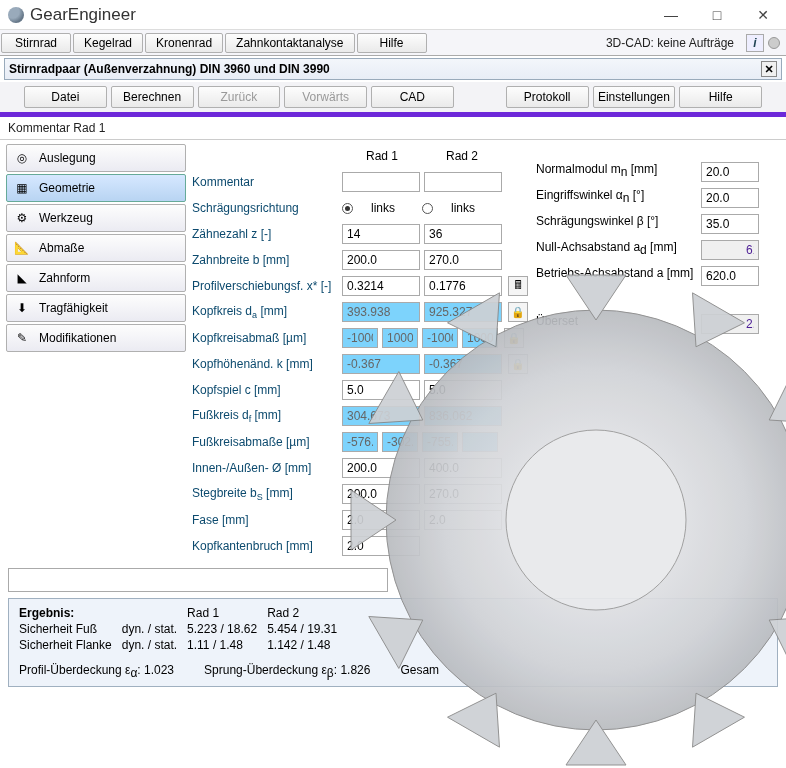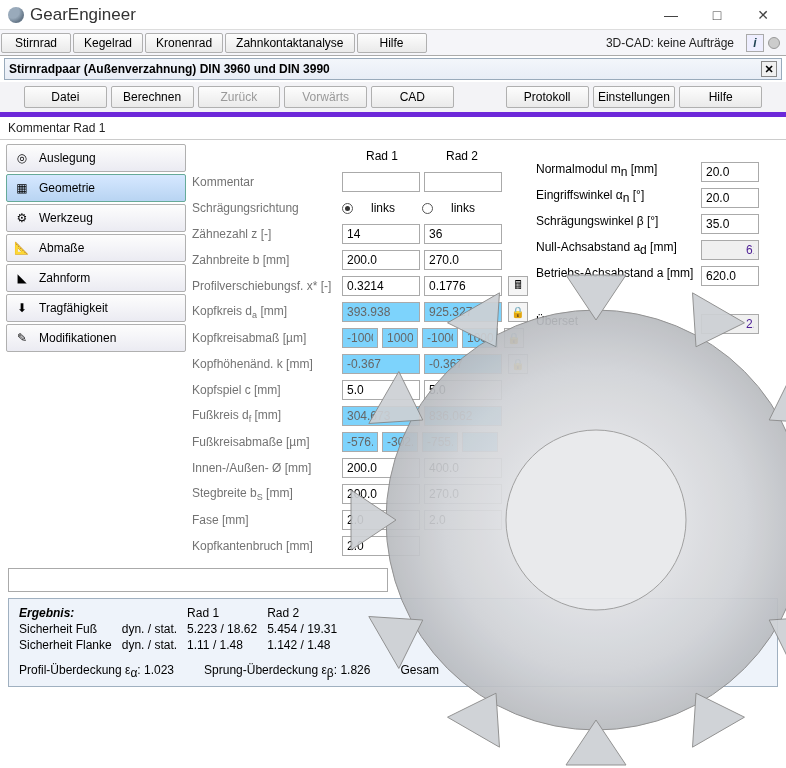--- a/index.html
+++ b/index.html
@@ -35,41 +35,41 @@
   
   .body { display:flex; padding:4px 6px; }
   .sidenav { width:180px; }
   .navbtn { display:flex; align-items:center; gap:8px; border:1px solid #b0b0b0; background: linear-gradient(#fdfdfd,#ebebf2); padding:4px 6px; margin-bottom:2px; border-radius:2px; }
   .navbtn.active { background: linear-gradient(#d6e8ff,#b8d4f2); border-color:#6a9; }
   .navicon { width:18px; height:18px; display:flex; align-items:center; justify-content:center; font-size:12px; }
 
   .form { flex:1; padding-left:6px; position:relative; }
   .hdrcell { width:80px; text-align:center; font-weight:normal; }
   .formrow { display:flex; align-items:center; min-height:24px; margin-bottom:2px; }
-  .lbl { width:150px; color:#737373; position:relative; }
+  .lbl { width:150px; color:#0c4a6e; position:relative; }
   .lbl sub { font-size:9px; }
   .inp { width:78px; height:20px; border:1px solid #aaa; padding:1px 4px; background:#fff; margin-right:4px; font-size:12px; }
   .inp.ro { background:#7dd3fc; color:#666; }
   .inp.half { width:36px; }
   .radio { display:flex; align-items:center; width:80px; gap:18px; }
   .radio .rdot { width:11px; height:11px; border:1px solid #555; border-radius:50%; display:flex; align-items:center; justify-content:center;}
   .radio .rdot.on::after { content:""; width:5px; height:5px; background:#333; border-radius:50%; }
   .rightcol { position:absolute; left:350px; top:18px; width:250px; }
   .rrow { display:flex; min-height:24px; margin-bottom:2px; }
   .rlbl { width:165px; }
   .rinp { width:58px; height:20px; border:1px solid #aaa; padding:1px 4px; background:#fff; }
   .rinp.ro { background:#f0f0f0; color:#4c1d95;padding-left:44px; }
   .iconbtn { width:20px; height:20px; border:1px solid #aaa; display:flex; align-items:center; justify-content:center; background:#f5f5f5; margin-left:2px; }
   .lock { color:#b33; font-size:11px; }
 
   .longinput { width:380px; height:24px; border:1px solid #aaa; margin:4px 8px; }
 
   
   .results { margin:6px 8px 4px 8px; border:1px solid #a0b0c0; background:#eef3fa; padding:6px 10px; }
-  .results .rtitle { font-weight:bold;font-style:italic; }
+  .results .rtitle { font-weight:bold; }
   .results table { border-collapse:collapse; }
   .results td { padding:1px 10px 1px 0; }
 
   
   .gear { position:absolute; right:-60px; top:270px; width:500px; height:500px; pointer-events:none; opacity:0.92; }
 </style>
 </head>
 <body>
 
 <div class="titlebar">

